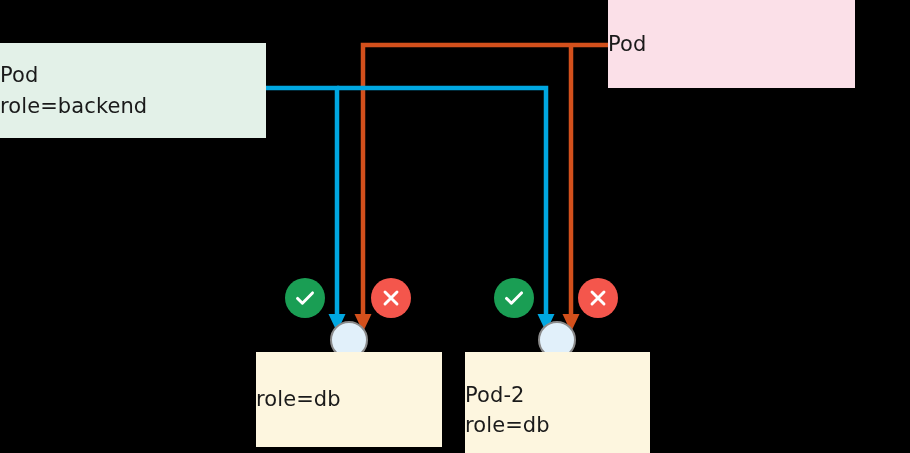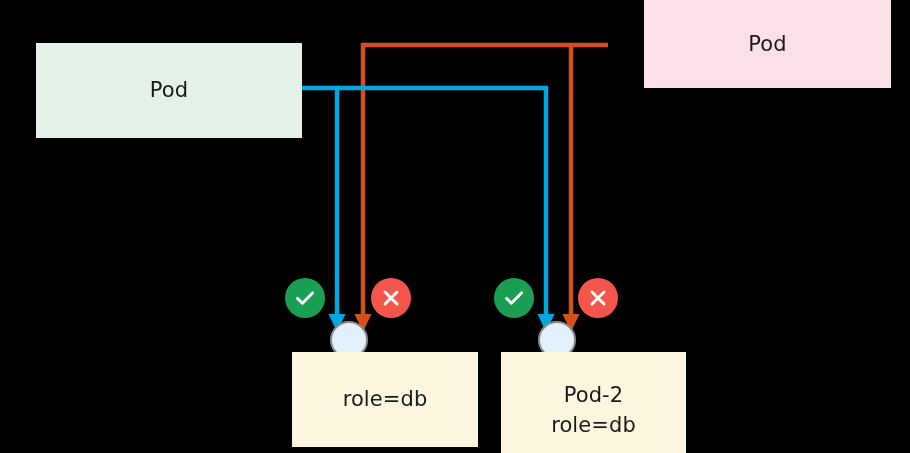--- a/index.html
+++ b/index.html
@@ -13,27 +13,25 @@
     height: 453px;
     background: #000000;
     overflow: hidden;
     font-family: "DejaVu Sans", sans-serif;
   }
   .pod-box {
     position: absolute;
     box-sizing: border-box;
     display: flex;
     flex-direction: column;
-    align-items: center;
     justify-content: center;
     color: #1a1a1a;
     font-size: 21px;
     line-height: 1.45;
     letter-spacing: 0.1px;
-    margin-left: 36px;
   }
   .pod-box .line1,
   .pod-box .line2 { display: block; white-space: nowrap; }
 
   #box-backend {
     left: 0px;  top: 43px;
     width: 266px; height: 95px;
     background: #E3F1E8;
   }
   #box-frontend {
@@ -138,20 +136,21 @@
   <div class="badge deny" id="badge-deny-2">
     <span>
       <svg width="24" height="24" viewBox="0 0 24 24" xmlns="http://www.w3.org/2000/svg">
         <path d="M6 6 L18 18 M18 6 L6 18" fill="none" stroke="#ffffff" stroke-width="2.9" stroke-linecap="round"></path>
       </svg>
     </span>
   </div>
 
   <div class="pod-box" id="box-backend">
     <span class="line1">Pod</span>
+    <span class="line2">role=backend</span>
   </div>
 
   <div class="pod-box" id="box-frontend">
     <span class="line1">Pod</span>
   </div>
 
   <div class="pod-box" id="box-db-1">
     <span class="line2">role=db</span>
   </div>
 

